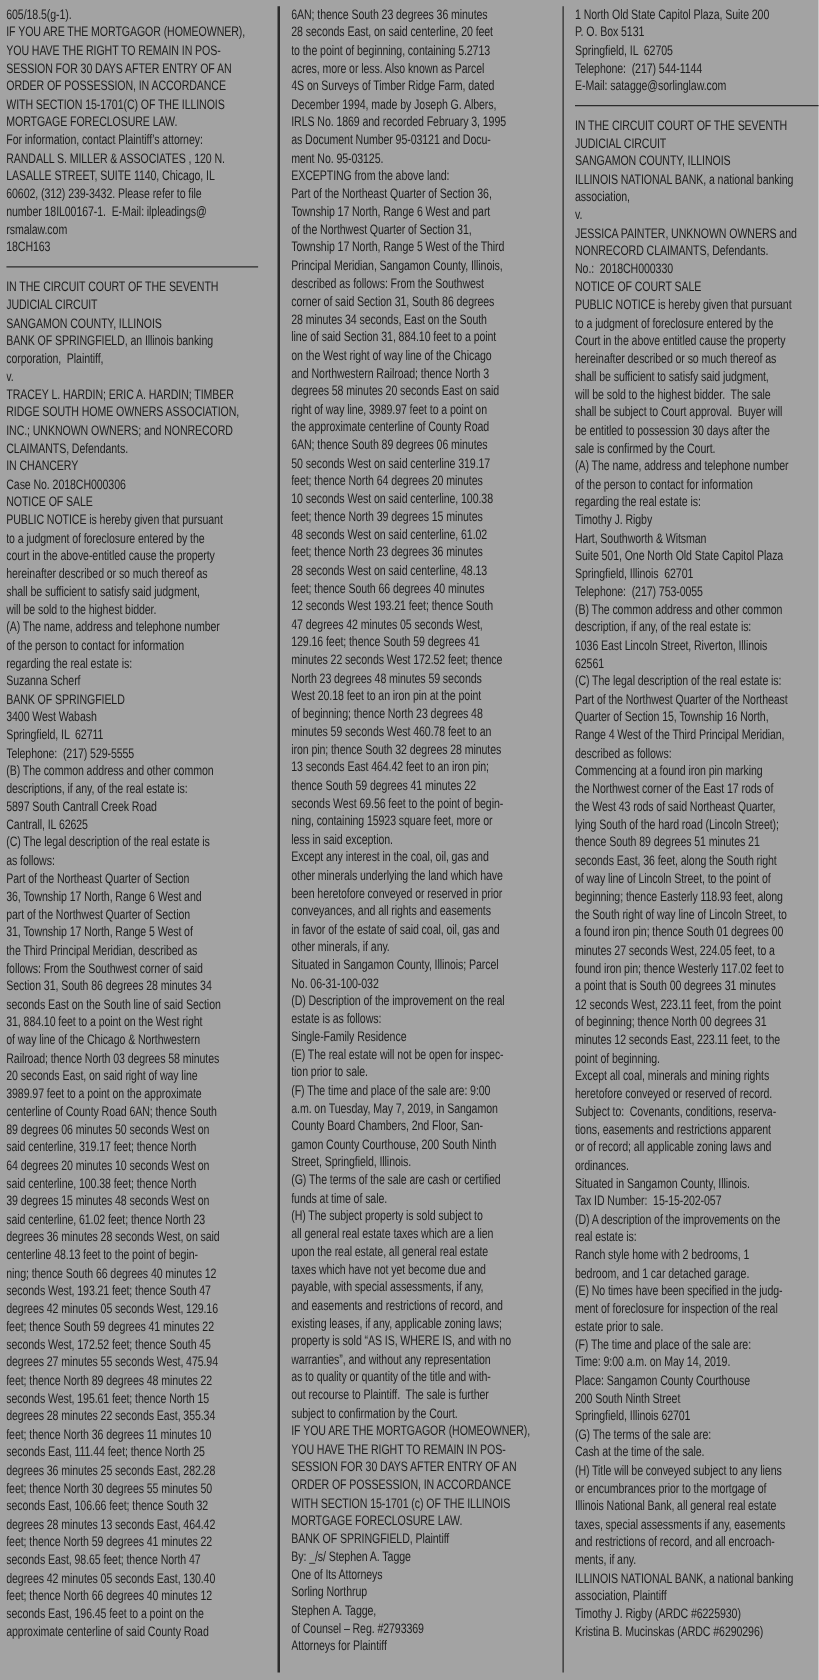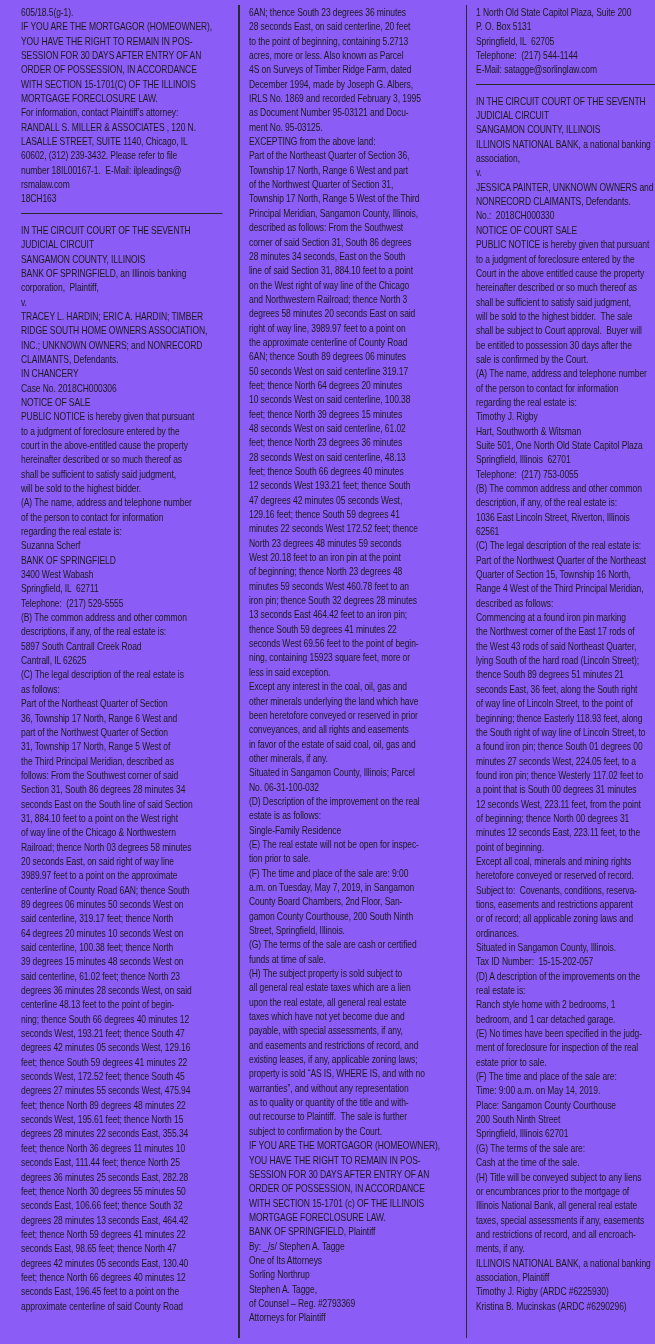--- a/index.html
+++ b/index.html
@@ -1,24 +1,24 @@
 <!DOCTYPE html>
 <html><head>
 <meta charset="utf-8">
 <style>
   html,body{margin:0;padding:0;background:#ffffff;}
   .page{
     position:relative;
     width:655px;height:1344px;
-    background:#8b5cf6;
+    background:#a3a3a3;
     color:#1c1c1c;
     font-family:"Liberation Sans","DejaVu Sans",sans-serif;
     display:flex;
     box-sizing:border-box;
-    padding:5px 0 0 21px;
+    padding:5px 0 0 5px;
     overflow:hidden;
   }
   .col{
     width:205px;
     overflow:hidden;
     flex:0 0 auto;
   }
   .col-inner{
     width:266px;
     transform:scaleX(0.772);

